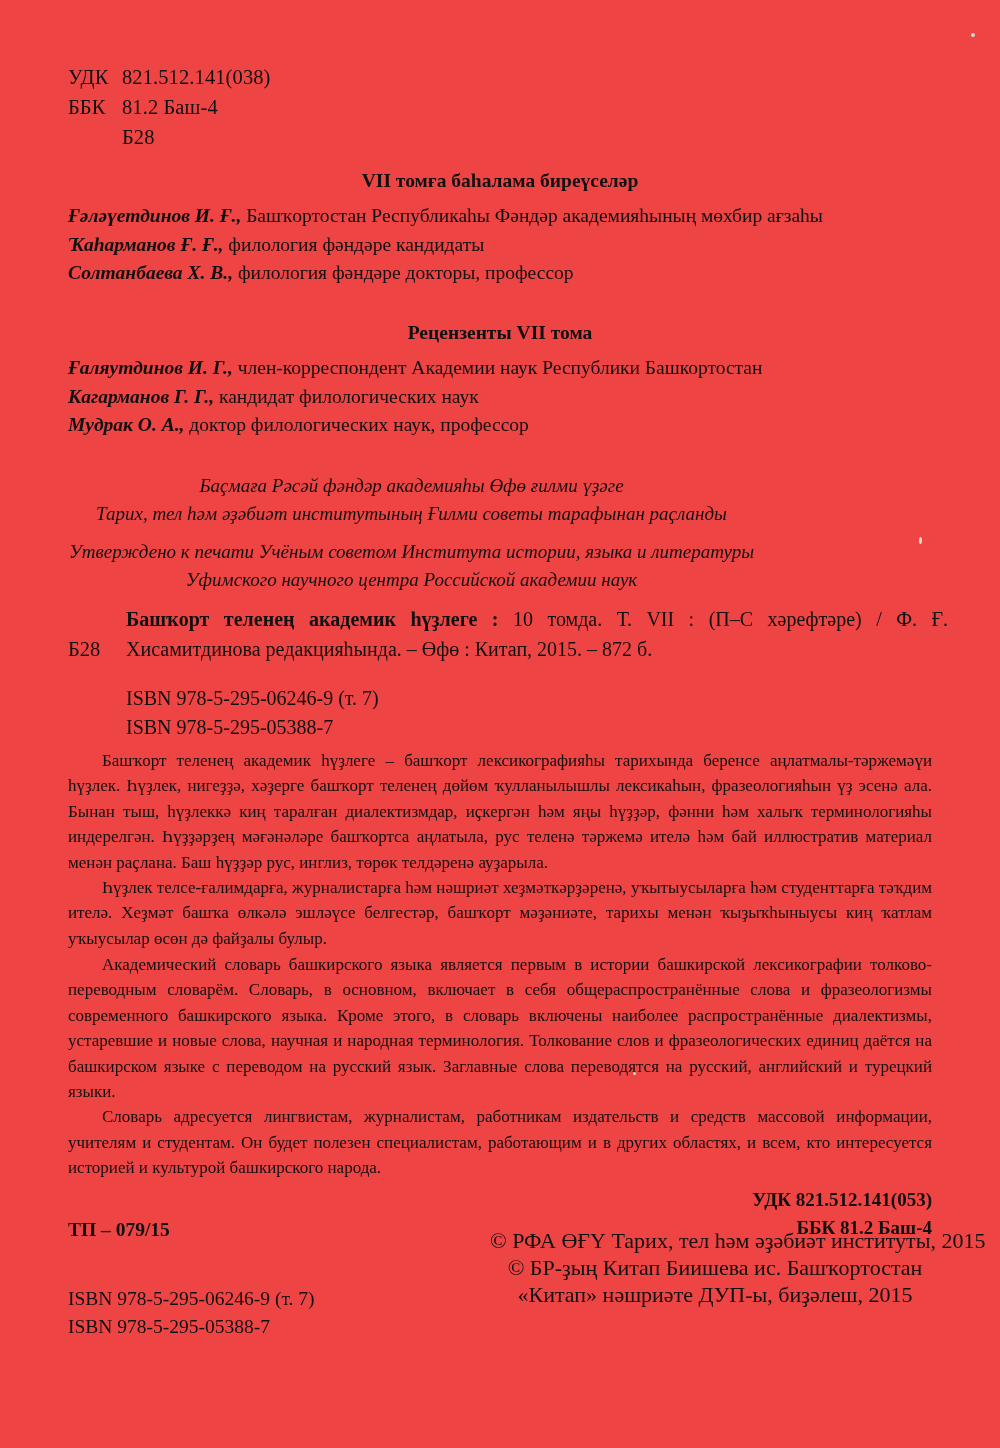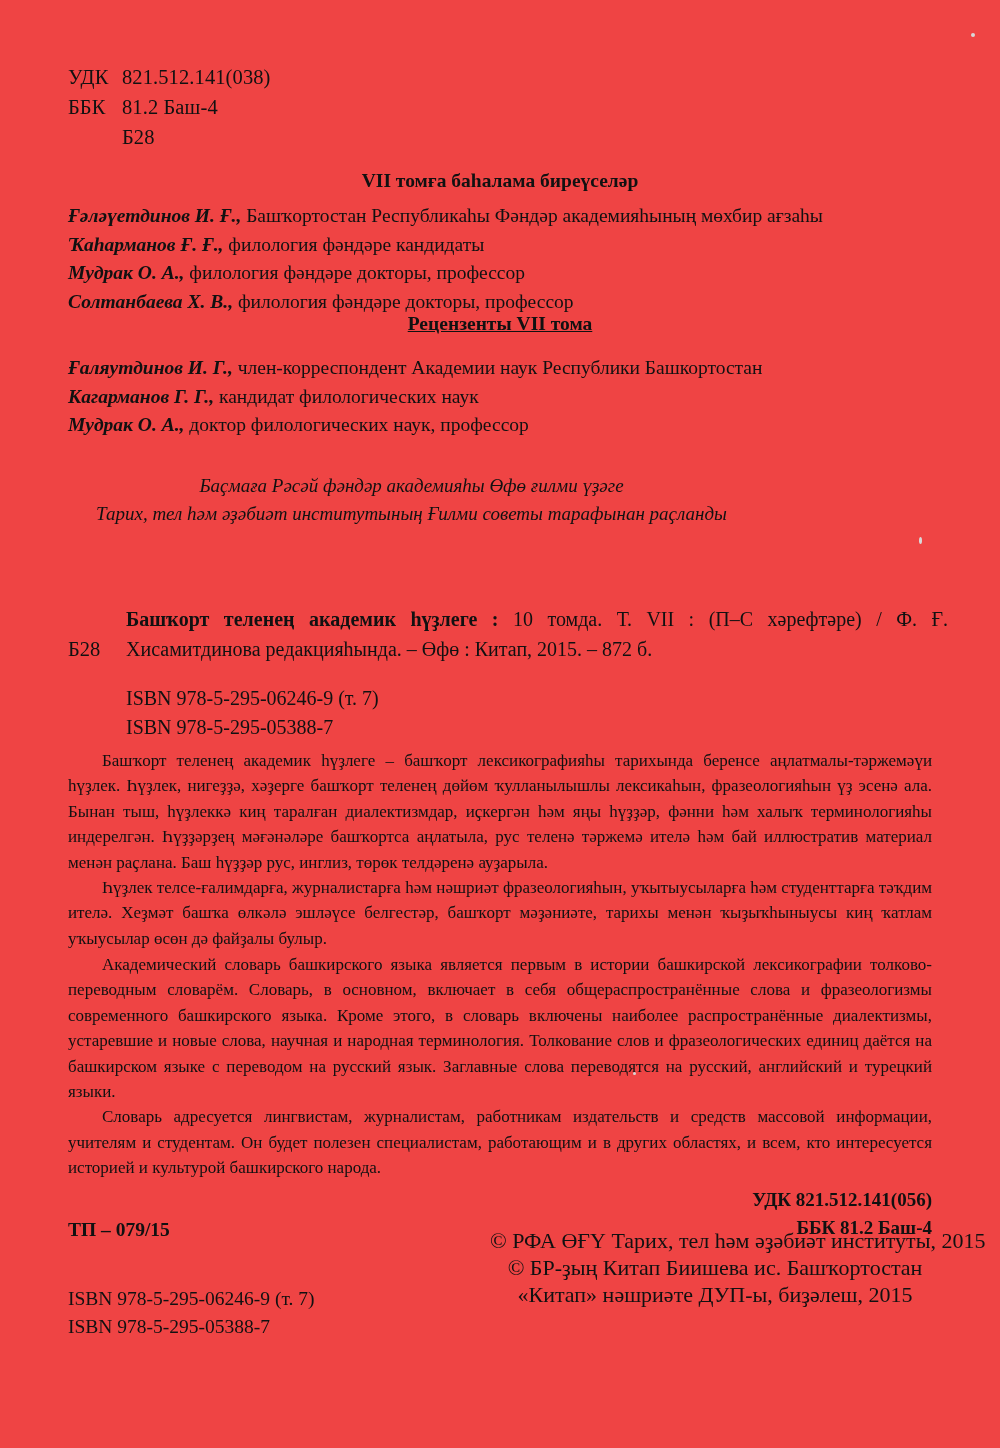--- a/index.html
+++ b/index.html
@@ -39,21 +39,21 @@
   
   .sec-head {
     position: absolute;
     left: 0;
     width: 1000px;
     text-align: center;
     font-weight: bold;
     font-size: 19.5px;
   }
   #head-ba { top: 170px; }
-  #head-ru { top: 313px; text-decoration: underline; }
+  #head-ru { top: 322px; }
 
   
   .people {
     position: absolute;
     left: 68px;
     width: 880px;
     font-size: 19.5px;
     line-height: 28.5px;
   }
   #people-ba { top: 202px; }
@@ -190,70 +190,71 @@
 
   <div class="sec-head" id="head-ba">VII томға баһалама биреүселәр</div>
   <div class="people" id="people-ba">
     <div class="person">
       <span class="nm">Ғәләүетдинов И. Ғ.,</span><span> Башҡортостан Республикаһы Фәндәр академияһының мөхбир ағзаһы</span>
     </div>
     <div class="person">
       <span class="nm">Ҡаһарманов Ғ. Ғ.,</span><span> филология фәндәре кандидаты</span>
     </div>
     <div class="person">
-      <span class="nm">Мудрак О. А.,</span><span> филология фәндәре докторы, профессор</span>
-    </div>
-    <div class="person">
       <span class="nm">Солтанбаева Х. В.,</span><span> филология фәндәре докторы, профессор</span>
     </div>
   </div>
 
   <div class="sec-head" id="head-ru">Рецензенты VII тома</div>
   <div class="people" id="people-ru">
     <div class="person">
       <span class="nm">Ғаляутдинов И. Г.,</span><span> член-корреспондент Академии наук Республики Башкортостан</span>
     </div>
     <div class="person">
       <span class="nm">Кагарманов Г. Г.,</span><span> кандидат филологических наук</span>
     </div>
     <div class="person">
       <span class="nm">Мудрак О. А.,</span><span> доктор филологических наук, профессор</span>
     </div>
   </div>
 
   <div class="approval" id="approval-ba">
     <div>Баҫмаға Рәсәй фәндәр академияһы Өфө ғилми үҙәге</div>
     <div>Тарих, тел һәм әҙәбиәт институтының Ғилми советы тарафынан раҫланды</div>
+  </div>
+  <div class="approval" id="approval-ru">
+    <div>Утверждено к печати Учёным советом Института истории, языка и литературы</div>
+    <div>Уфимского научного центра Российской академии наук</div>
   </div>
 
   <div class="biblio">
     <div class="biblio-grid">
       <div class="biblio-mark">Б28</div>
       <div class="biblio-text">
         <span class="bold">Башҡорт теленең академик һүҙлеге :</span><span> 10 томда. Т. VII : (П–С хәрефтәре) / Ф. Ғ. Хисамитдинова редакцияһында. – Өфө : Китап, 2015. – 872 б.</span>
       </div>
     </div>
     <div class="isbn-list">
       <div>ISBN 978-5-295-06246-9 (т. 7)</div>
       <div>ISBN 978-5-295-05388-7</div>
     </div>
   </div>
 
   <div class="annotation" id="ann-ba">
     <p>Башҡорт теленең академик һүҙлеге – башҡорт лексикографияһы тарихында беренсе аңлатмалы-тәржемәүи һүҙлек. Һүҙлек, нигеҙҙә, хәҙерге башҡорт теленең дөйөм ҡулланылышлы лексикаһын, фразеологияһын үҙ эсенә ала. Бынан тыш, һүҙлеккә киң таралған диалектизмдар, иҫкергән һәм яңы һүҙҙәр, фәнни һәм халыҡ терминологияһы индерелгән. Һүҙҙәрҙең мәғәнәләре башҡортса аңлатыла, рус теленә тәржемә ителә һәм бай иллюстратив материал менән раҫлана. Баш һүҙҙәр рус, инглиз, төрөк телдәренә ауҙарыла.</p>
-    <p>Һүҙлек телсе-ғалимдарға, журналистарға һәм нәшриәт фразеологияһын, уҡытыусыларға һәм студенттарға тәҡдим ителә. Хеҙмәт башҡа өлкәлә эшләүсе белгестәр, башҡорт мәҙәниәте, тарихы менән ҡыҙыҡһыныусы киң ҡатлам уҡыусылар өсөн дә файҙалы булыр.</p>
+    <p>Һүҙлек телсе-ғалимдарға, журналистарға һәм нәшриәт хеҙмәткәрҙәренә, уҡытыусыларға һәм студенттарға тәҡдим ителә. Хеҙмәт башҡа өлкәлә эшләүсе белгестәр, башҡорт мәҙәниәте, тарихы менән ҡыҙыҡһыныусы киң ҡатлам уҡыусылар өсөн дә файҙалы булыр.</p>
   </div>
 
   <div class="annotation" id="ann-ru">
     <p>Академический словарь башкирского языка является первым в истории башкирской лексикографии толково-переводным словарём. Словарь, в основном, включает в себя общераспространённые слова и фразеологизмы современного башкирского языка. Кроме этого, в словарь включены наиболее распространённые диалектизмы, устаревшие и новые слова, научная и народная терминология. Толкование слов и фразеологических единиц даётся на башкирском языке с переводом на русский язык. Заглавные слова переводятся на русский, английский и турецкий языки.</p>
     <p>Словарь адресуется лингвистам, журналистам, работникам издательств и средств массовой информации, учителям и студентам. Он будет полезен специалистам, работающим и в других областях, и всем, кто интересуется историей и культурой башкирского народа.</p>
   </div>
 
   <div class="footer-udk">
-    <div>УДК 821.512.141(056)</div>
+    <div>УДК 821.512.141(053)</div>
     <div>ББК 81.2 Баш-4</div>
   </div>
 
   <div class="footer-tp">ТП – 079/15</div>
 
   <div class="footer-isbn">
     <div>ISBN 978-5-295-06246-9 (т. 7)</div>
     <div>ISBN 978-5-295-05388-7</div>
   </div>
 

